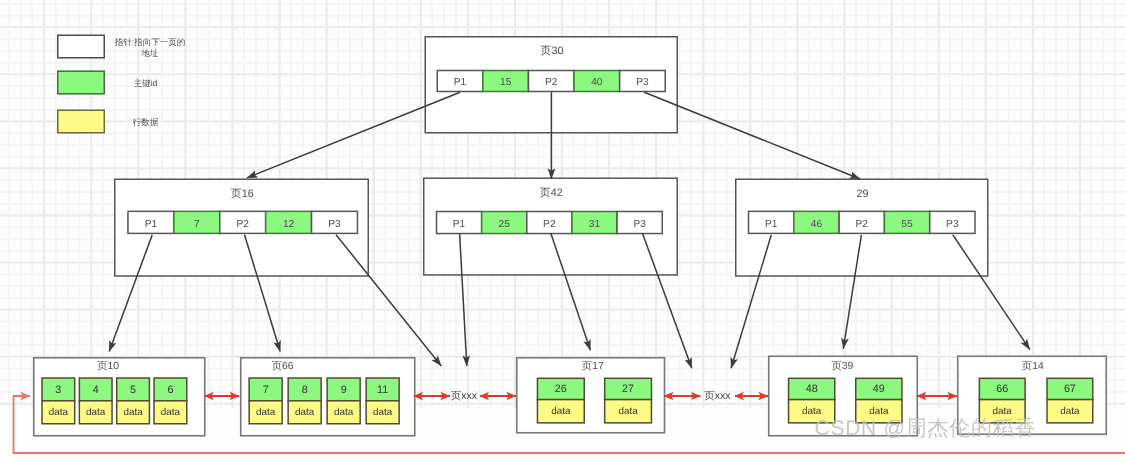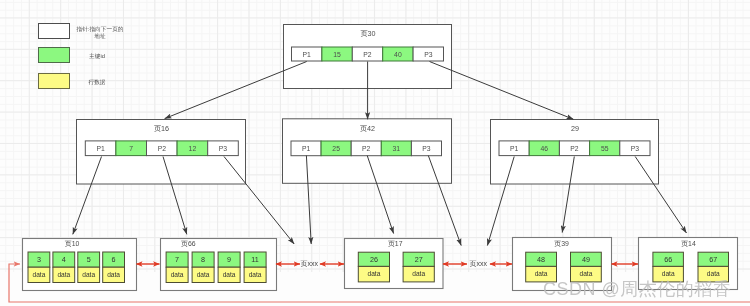--- a/index.html
+++ b/index.html
@@ -16,21 +16,21 @@
         background-position:-2.6px 17.4px, -2.6px 17.4px, -2.6px 1.9px, -2.6px 1.9px;}
   svg{position:absolute;left:0;top:0;}
   .legend{position:absolute;left:0;top:0;width:750px;height:306px;}
   .legend-row{position:absolute;}
   .sw{position:absolute;width:32px;height:16px;border:1px solid #555;box-sizing:border-box;}
   .sw-white{background:#fff;border-color:#4d4d4d;}
   .sw-green{background:#8cf880;border-color:#4f6b4a;}
   .sw-yellow{background:#fdfb85;border-color:#6b6b42;}
   .legend-text{position:absolute;text-align:center;font-size:5.7px;
                line-height:7.4px;color:#4d4d4d;white-space:nowrap;}
-  .watermark{position:absolute;left:543px;top:277px;font-size:18px;color:#bdbdbd;
+  .watermark{position:absolute;left:543px;top:277px;font-size:14px;color:#bdbdbd;
              opacity:.85;white-space:nowrap;letter-spacing:.5px;}
 </style>
 </head>
 <body>
 
 <div id="canvas">
   <div class="grid"></div>
 
   <div class="legend">
     <div class="legend-row">

